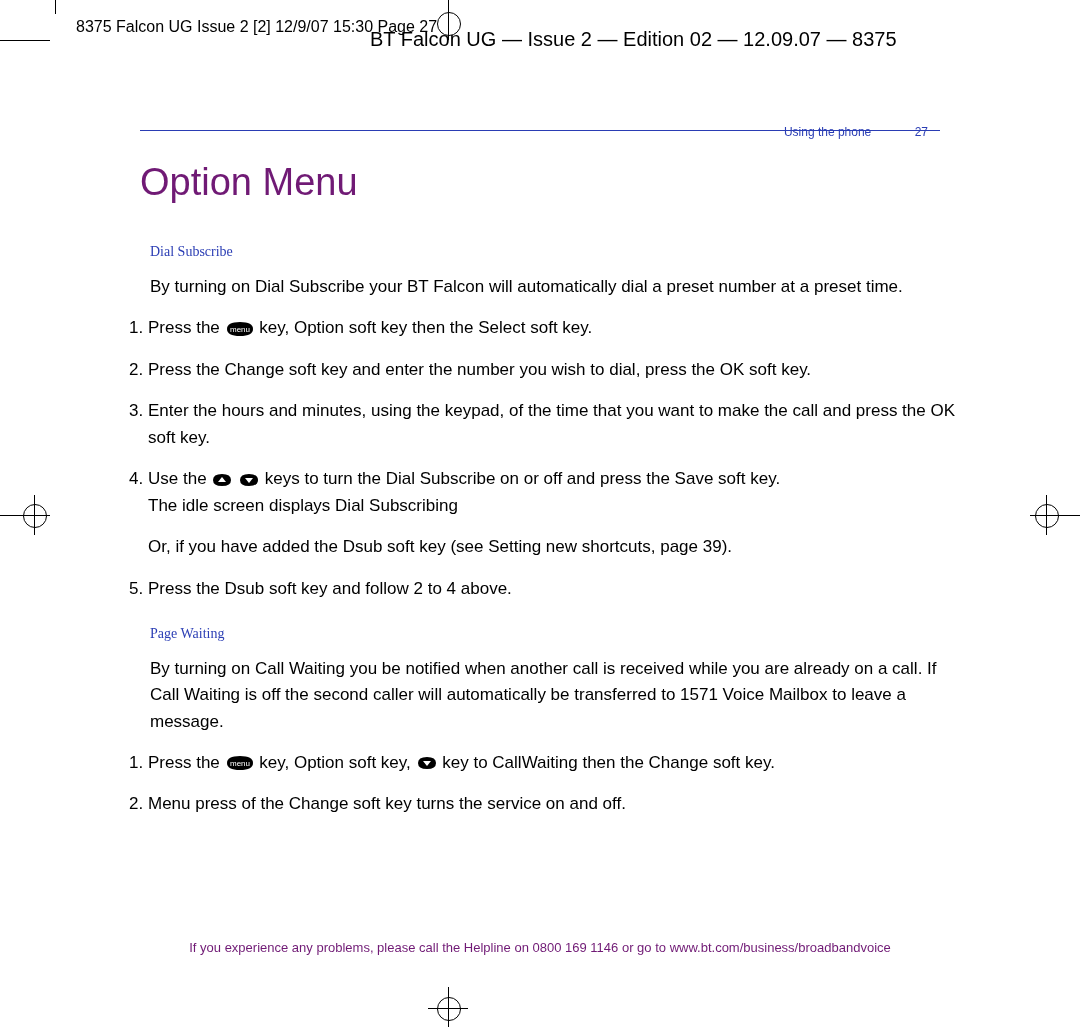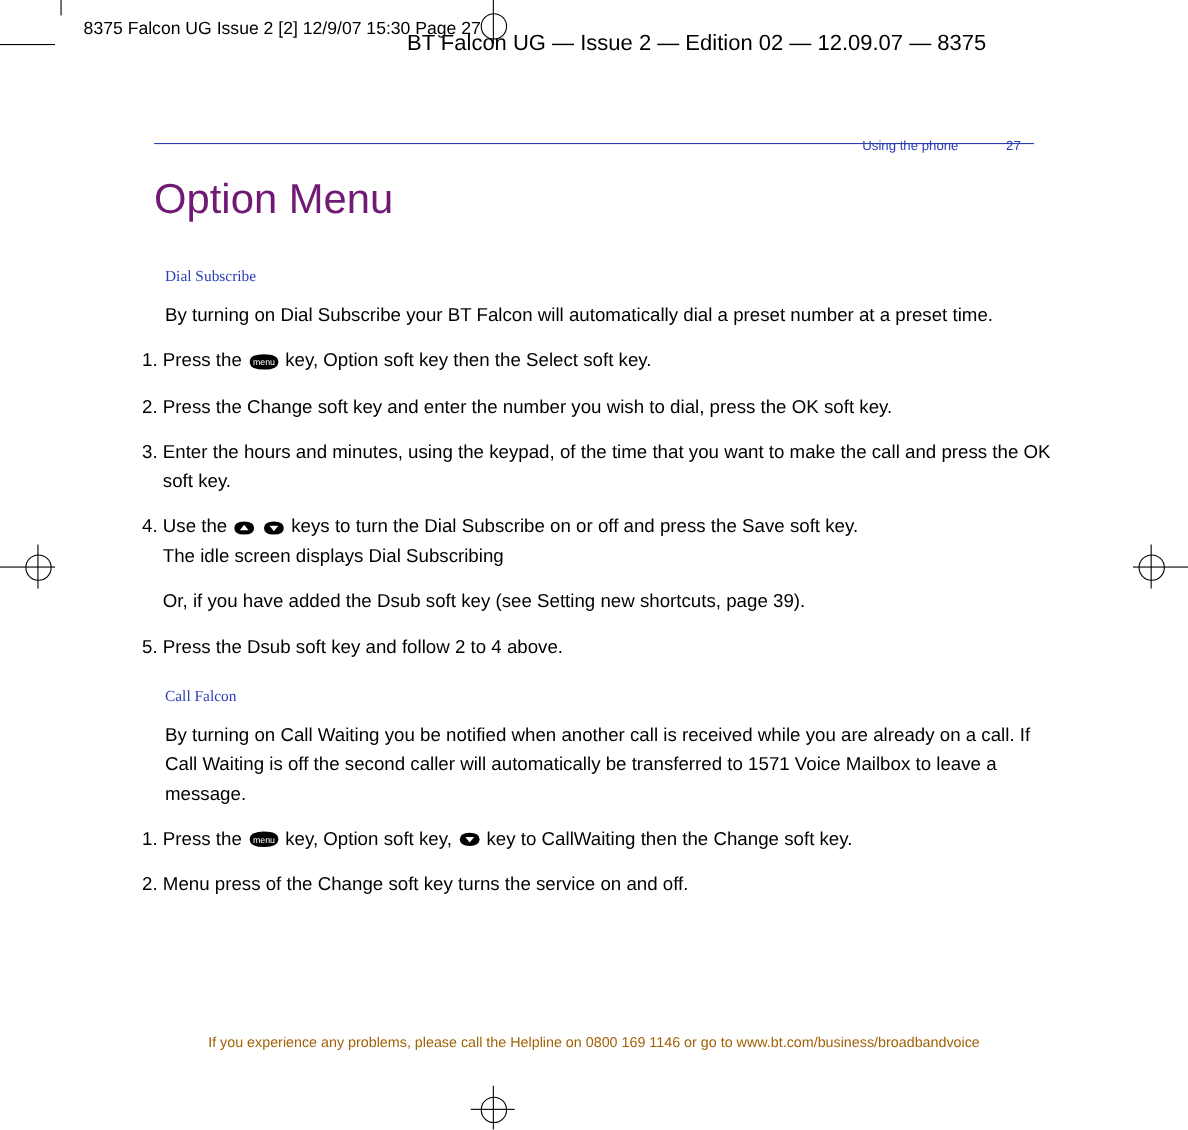--- a/index.html
+++ b/index.html
@@ -81,21 +81,21 @@
     vertical-align: middle;
   }
   .menu-key svg, .dn-key svg, .up-key svg { display: block; }
   .soft { font-family: Arial, Helvetica, sans-serif; }
   .footer {
     position: absolute;
     top: 940px;
     width: 1080px;
     text-align: center;
     font-size: 13px;
-    color: #a16207;
+    color: #701a75;
   }
 </style>
 </head>
 <body>
 
 <div class="crop-mark crop-v" style="left:55px; top:0; height:14px;"></div>
 <div class="crop-mark crop-h" style="left:0; top:40px; width:50px;"></div>
 <div class="crop-mark crop-v" style="left:448px; top:0; height:40px;"></div>
 <div class="reg-circle" style="left:437px; top:12px;"></div>
 
@@ -177,21 +177,21 @@
       <span class="soft">Dsub</span>
       <span> soft key (see Setting new shortcuts, page 39).</span>
     </li>
     <li>
       <span>Press the </span>
       <span class="soft">Dsub</span>
       <span> soft key and follow 2 to 4 above.</span>
     </li>
   </ol>
 
-  <h2 class="subhead">Call Falcon</h2>
+  <h2 class="subhead">Page Waiting</h2>
   <p class="body">By turning on Call Waiting you be notified when another call is received while you are already on a call. If Call Waiting is off the second caller will automatically be transferred to 1571 Voice Mailbox to leave a message.</p>
 
   <ol class="steps">
     <li>
       <span>Press the </span>
       <span class="menu-key">
         <svg width="30" height="18">
             <path d="M2 9 Q2 2 15 2 Q28 2 28 9 Q28 16 15 16 Q2 16 2 9 Z" fill="#000"></path>
             <text x="15" y="12" text-anchor="middle" font-size="8" fill="#fff" font-family="Arial">menu</text>
           </svg>

